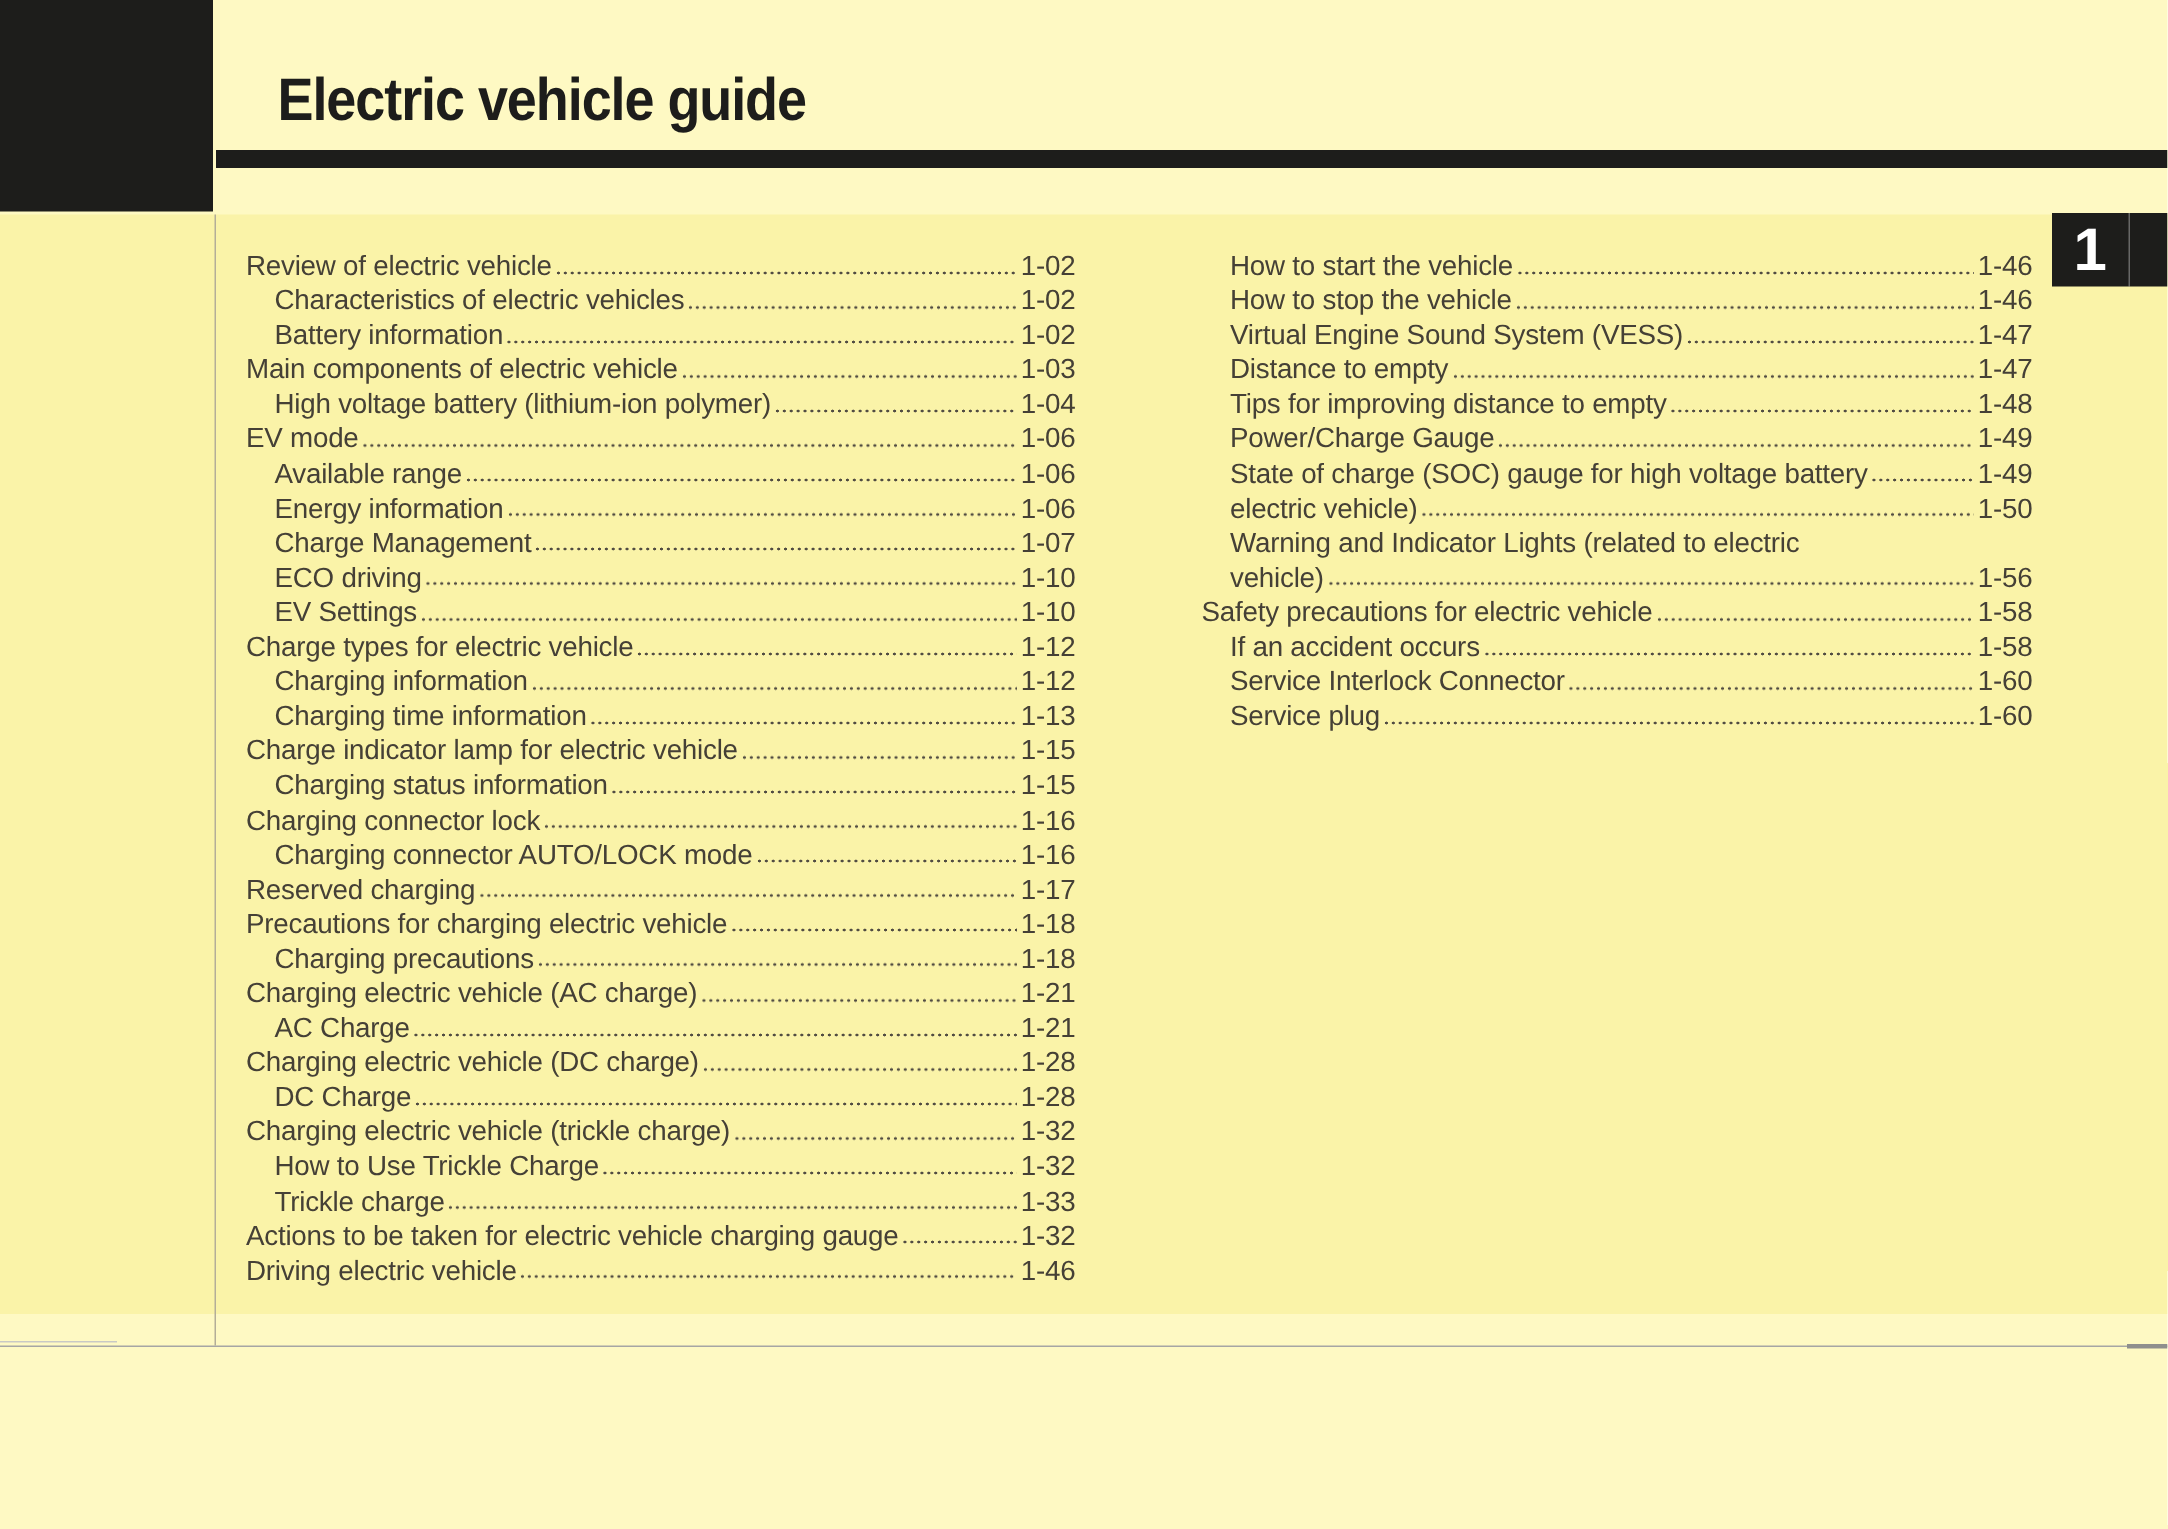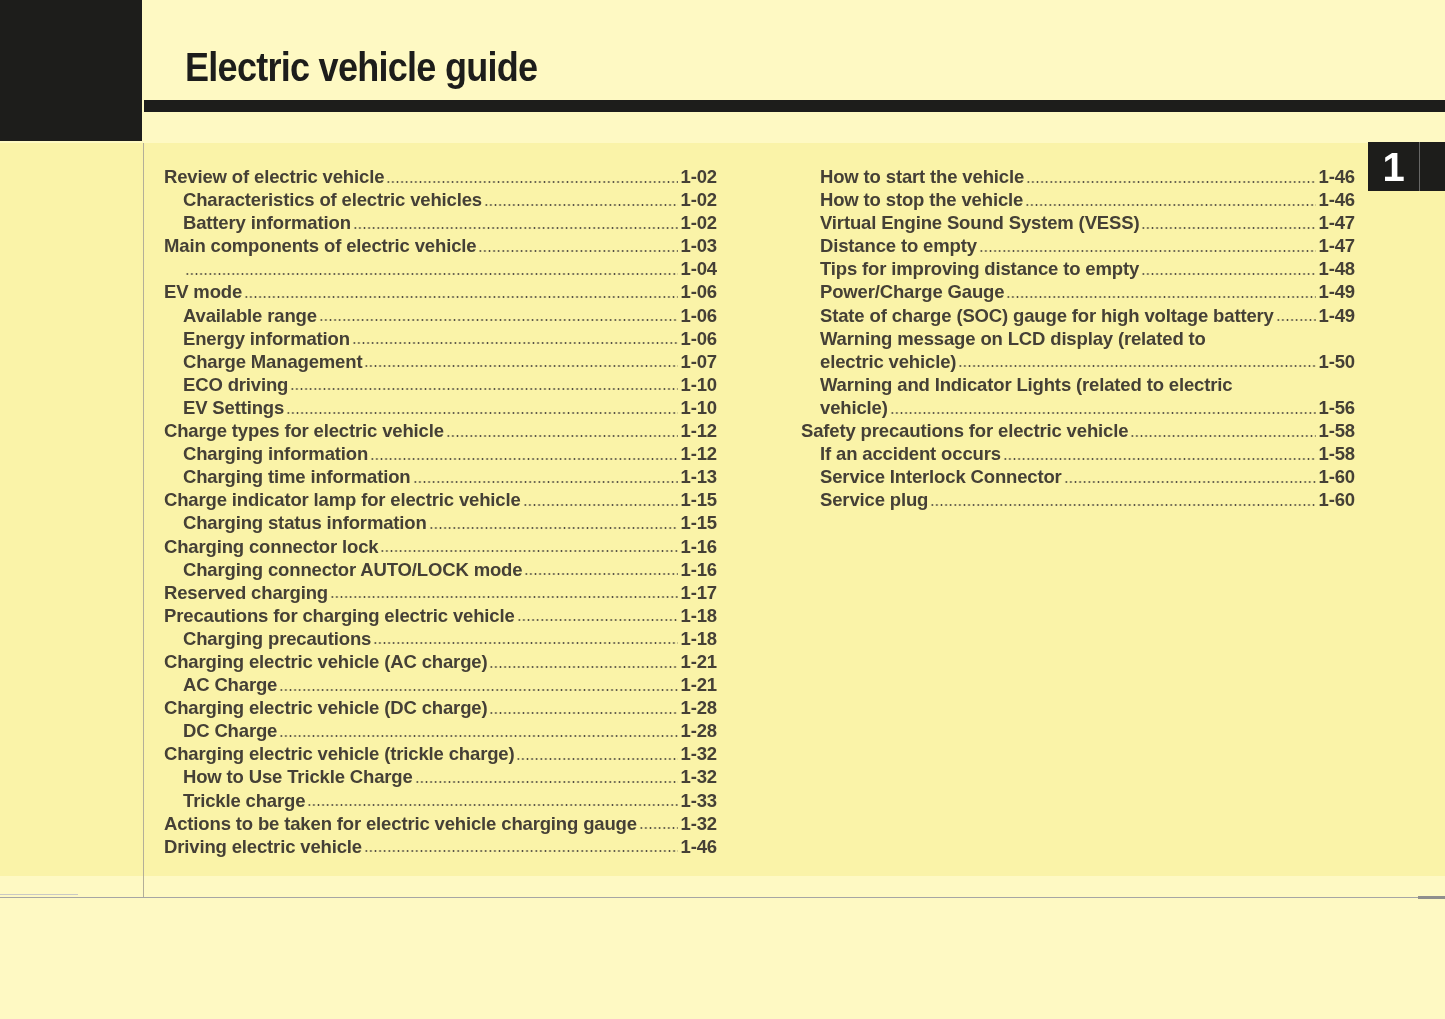--- a/index.html
+++ b/index.html
@@ -42,21 +42,21 @@
   .edge-mark{position:absolute;left:0;top:894px;width:78px;height:1px;background:#c9c9c5;}
 
   .toc-col{
     position:absolute;top:165px;width:554px;
     font-size:18.5px;line-height:23.1px;color:var(--ink);
     letter-spacing:-0.15px;
   }
   .toc-col-left{left:164px;width:553px;}
   .toc-col-right{left:801px;text-align:center;}
 
-  .toc-row{display:flex;height:23.1px;line-height:23.1px;font-weight:bold;}
+  .toc-row{display:flex;height:23.1px;line-height:23.1px;}
   .toc-row.lvl1{padding-left:19px;}
   .toc-title{white-space:nowrap;flex:0 0 auto;}
   .toc-dots{
     flex:1 1 auto;min-width:6px;align-self:flex-end;
     height:4px;margin:0 3px 4.5px 2px;overflow:hidden;
     background-image:radial-gradient(circle, var(--dots) 0.8px, rgba(0,0,0,0) 1.15px);
     background-size:4.6px 4px;background-repeat:repeat-x;background-position:0 50%;
   }
   .toc-page{white-space:nowrap;flex:0 0 auto;}
 </style>
@@ -90,20 +90,21 @@
         <span class="toc-title">Battery information</span>
         <span class="toc-dots"></span>
         <span class="toc-page">1-02</span>
       </div>
       <div class="toc-row">
         <span class="toc-title">Main components of electric vehicle</span>
         <span class="toc-dots"></span>
         <span class="toc-page">1-03</span>
       </div>
       <div class="toc-row lvl1">
+        <span class="toc-title">High voltage battery (lithium-ion polymer)</span>
         <span class="toc-dots"></span>
         <span class="toc-page">1-04</span>
       </div>
       <div class="toc-row">
         <span class="toc-title">EV mode</span>
         <span class="toc-dots"></span>
         <span class="toc-page">1-06</span>
       </div>
       <div class="toc-row lvl1">
         <span class="toc-title">Available range</span>
@@ -254,23 +255,20 @@
       </div>
       <div class="toc-row lvl1">
         <span class="toc-title">Power/Charge Gauge</span>
         <span class="toc-dots"></span>
         <span class="toc-page">1-49</span>
       </div>
       <div class="toc-row lvl1">
         <span class="toc-title">State of charge (SOC) gauge for high voltage battery</span>
         <span class="toc-dots"></span>
         <span class="toc-page">1-49</span>
-      </div>
-      <div class="toc-row lvl1">
-        <span class="toc-title">Warning message on LCD display (related to</span>
       </div>
       <div class="toc-row lvl1">
         <span class="toc-title">electric vehicle)</span>
         <span class="toc-dots"></span>
         <span class="toc-page">1-50</span>
       </div>
       <div class="toc-row lvl1">
         <span class="toc-title">Warning and Indicator Lights (related to electric</span>
       </div>
       <div class="toc-row lvl1">

